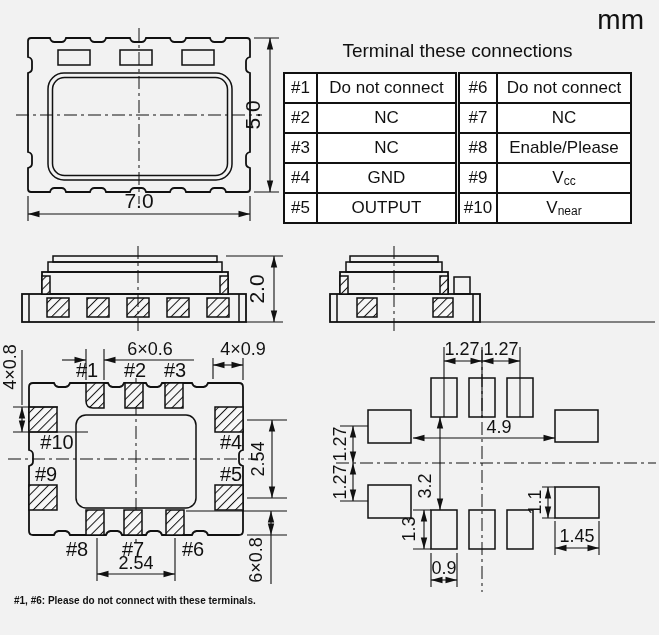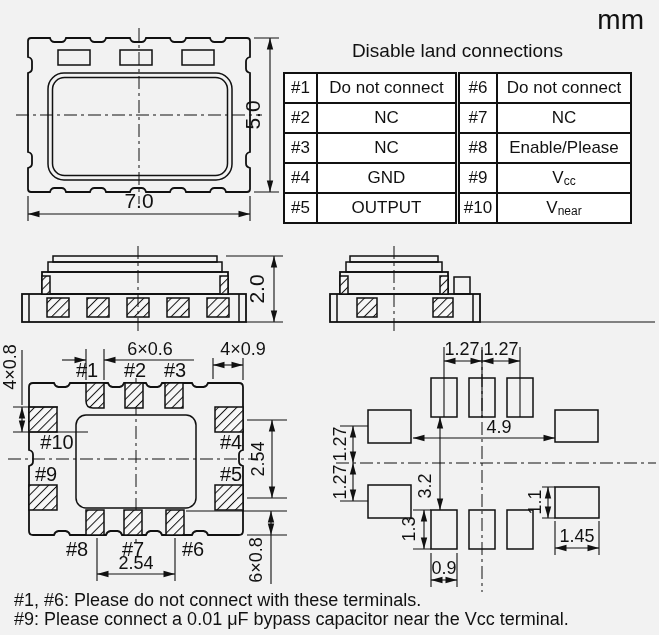--- a/index.html
+++ b/index.html
@@ -9,21 +9,21 @@
   .unit{position:absolute;left:596px;top:4px;width:48px;text-align:right;font-size:28px;}
   .tbl-title{position:absolute;left:300px;top:40px;width:315px;text-align:center;font-size:19px;}
   table.t{position:absolute;border-collapse:collapse;background:#fff;table-layout:fixed;}
   table.t td{border:2px solid #111;text-align:center;vertical-align:middle;
              font-size:17px;padding:0;height:28px;overflow:hidden;white-space:nowrap;}
   .t-left{left:283px;top:72px;}
   .t-right{left:458px;top:72px;}
   .t-left td.pin{width:31px;}  .t-left td.conn{width:137px;}
   .t-right td.pin{width:36px;} .t-right td.conn{width:132px;}
   .sub{font-size:12px;position:relative;top:2px;}
-  .notes{position:absolute;left:14px;top:591px;font-size:18px;line-height:19px;}
+  .notes{position:absolute;left:14px;top:591px;font-size:10px;line-height:19px;font-weight:bold;}
   
   .ol{fill:none;stroke:#111;stroke-width:1.8;}
   .ol2{fill:none;stroke:#111;stroke-width:1.5;}
   .hz{fill:url(#hatch);stroke:#111;stroke-width:1.5;}
   .dl{fill:none;stroke:#111;stroke-width:1.1;}
   .cl{fill:none;stroke:#111;stroke-width:1;stroke-dasharray:13 4 3 4;}
   svg text{fill:#111;font-family:"Liberation Sans",sans-serif;}
   .dim{font-size:18px;}
   .big{font-size:21px;}
   .tl{font-size:20px;}
@@ -221,21 +221,21 @@
     <line class="dl" x1="548" y1="487" x2="548" y2="518" marker-start="url(#as)" marker-end="url(#ae)"></line>
     <text class="dim" transform="translate(541,502) rotate(-90)" text-anchor="middle">1.1</text>
 
     <path class="dl" d="M 555,521 V 555 M 599,521 V 555"></path>
     <line class="dl" x1="555" y1="548" x2="599" y2="548" marker-start="url(#as)" marker-end="url(#ae)"></line>
     <text class="dim" x="577" y="542" text-anchor="middle">1.45</text>
   </g>
 </svg>
 
 <div class="unit">mm</div>
-<div class="tbl-title">Disable land connections</div>
+<div class="tbl-title">Terminal these connections</div>
 
 <table class="t t-left">
   <tbody>
     <tr>
       <td class="pin">#1</td>
       <td class="conn">Do not connect</td>
     </tr>
     <tr>
       <td class="pin">#2</td>
       <td class="conn">NC</td>
@@ -275,16 +275,15 @@
     </tr>
     <tr>
       <td class="pin">#10</td>
       <td class="conn"><span>V</span><span class="sub">near</span></td>
     </tr>
   </tbody>
 </table>
 
 <div class="notes">
   <div>#1, #6: Please do not connect with these terminals.</div>
-  <div>#9: Please connect a 0.01 μF bypass capacitor near the Vcc terminal.</div>
 </div>
 
 </div>
 
 </body></html>

